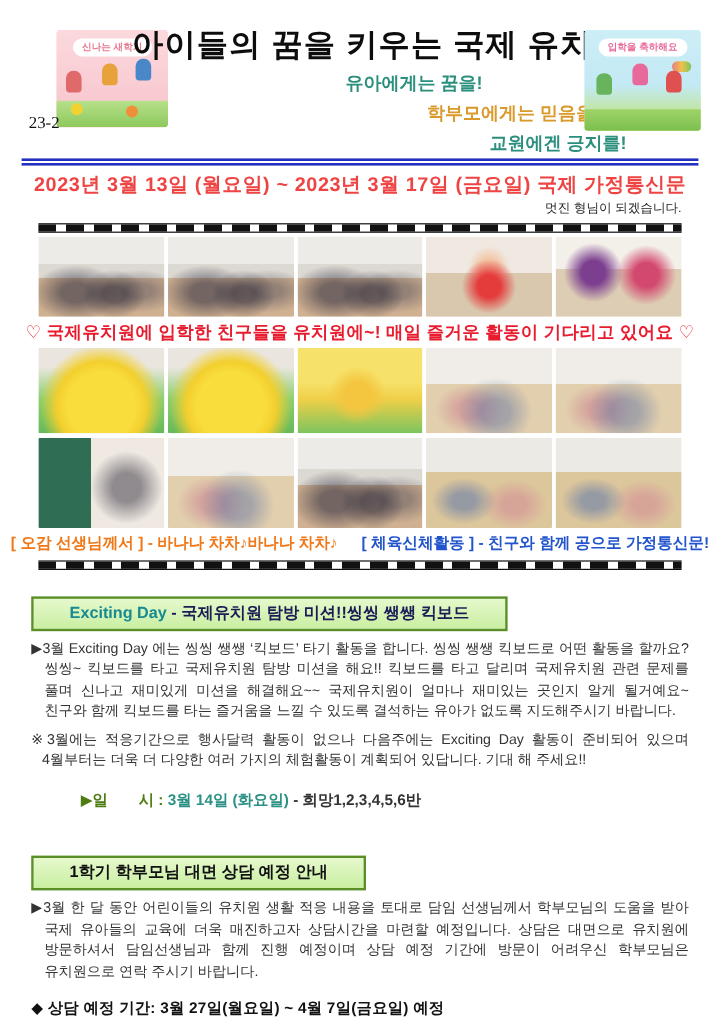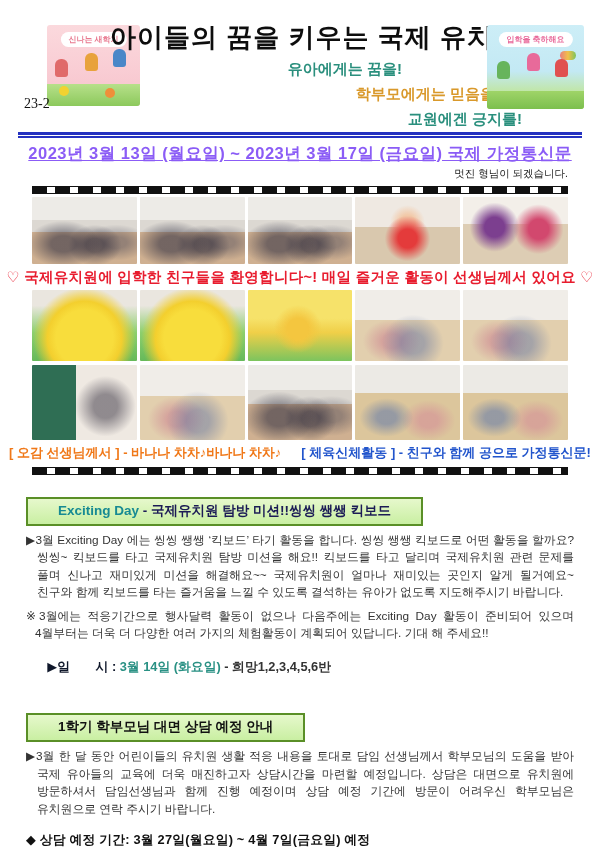--- a/index.html
+++ b/index.html
@@ -38,22 +38,22 @@
   .slogans { position:absolute; top:60px; right:0; left:0; }
   .slogan { position:absolute; font-size:15px; font-weight:bold; white-space:nowrap;margin-left:23px; }
   .slogan.s1 { top:0;   right:198px; color:#2a8f7d; }
   .slogan.s2 { top:25px; right:100px; color:#d9992b; }
   .slogan.s3 { top:50px; right:78px;  color:#2a8f7d; }
 
   .blue-rule { margin:0 18px; height:6px;
     background:linear-gradient(180deg,#2431c0 0 42%,#ffffff 42% 68%,#2431c0 68% 100%); }
 
   
-  .date-line { text-align:center; font-size:16.5px; font-weight:bold; color:#8b5cf6;
-    margin-top:5px; letter-spacing:0.5px;text-decoration:underline; }
+  .date-line { text-align:center; font-size:16.5px; font-weight:bold; color:#ef4444;
+    margin-top:5px; letter-spacing:0.5px; }
   .tagline { text-align:right; padding-right:32px; font-size:10.5px; color:#222; margin-top:2px; }
 
   .dash-bar { margin:5px 32px 0; height:8px; border-top:1px solid #111; border-bottom:1px solid #111;
     background:repeating-linear-gradient(90deg,#111 0 15px,#ffffff 15px 23px); }
 
   
   .grid { margin:3px 32px 0; display:grid; grid-template-columns:repeat(5,1fr); gap:3px; }
   .photo { border-radius:1px; position:relative; overflow:hidden; }
   .r1 .photo { height:67px; }
   .r2 .photo { height:71px; }
@@ -103,21 +103,21 @@
   .sec-head { display:inline-block; margin-top:22px;
     border:2px solid #5a8f27; background:linear-gradient(180deg,#e6f8cc,#c9efa2);
     padding:3px 30px 4px; font-size:13.5px; font-weight:bold; color:#111; white-space:nowrap; }
   .sec-head .en { color:#178a93; }
   .sec-head .rest { color:#1b1b55; }
 
   .para { margin-top:6px; font-size:11.8px; line-height:17.4px; color:#333;
     text-align:justify; word-break:keep-all; padding-left:11px; text-indent:-11px; }
   .para.note { color:#333; padding-left:9px; text-indent:-9px; }
   .schedule { margin-top:2px; font-size:12.8px; font-weight:bold; white-space:pre-wrap; }
-  .schedule .lbl { color:#0f172a; }
+  .schedule .lbl { color:#4d7c0f;margin-left:20px; }
   .schedule .date { color:#2a9184; }
   .schedule .cls { color:#333;margin-top:44px; }
 
   .bullet { font-size:12.8px; font-weight:bold; color:#111; margin-top:7px; letter-spacing:0.2px; }
   .bullet.b1 { margin-top:14px; }
 </style>
 </head>
 <body>
 
 <div class="page">
@@ -162,21 +162,21 @@
   <div class="dash-bar"></div>
 
   <div class="grid r1">
     <div class="photo ph-hall"></div>
     <div class="photo ph-hall"></div>
     <div class="photo ph-hall"></div>
     <div class="photo ph-kid"></div>
     <div class="photo ph-craft"></div>
   </div>
 
-  <div class="welcome">♡ 국제유치원에 입학한 친구들을 환영합니다~! 매일 즐거운 활동이 선생님께서 있어요 ♡</div>
+  <div class="welcome">♡ 국제유치원에 입학한 친구들을 유치원에~! 매일 즐거운 활동이 기다리고 있어요 ♡</div>
 
   <div class="grid r2">
     <div class="photo ph-yellow"></div>
     <div class="photo ph-yellow"></div>
     <div class="photo ph-green"></div>
     <div class="photo ph-room"></div>
     <div class="photo ph-room"></div>
   </div>
 
   <div class="grid r3" style="margin-top:4px;">

